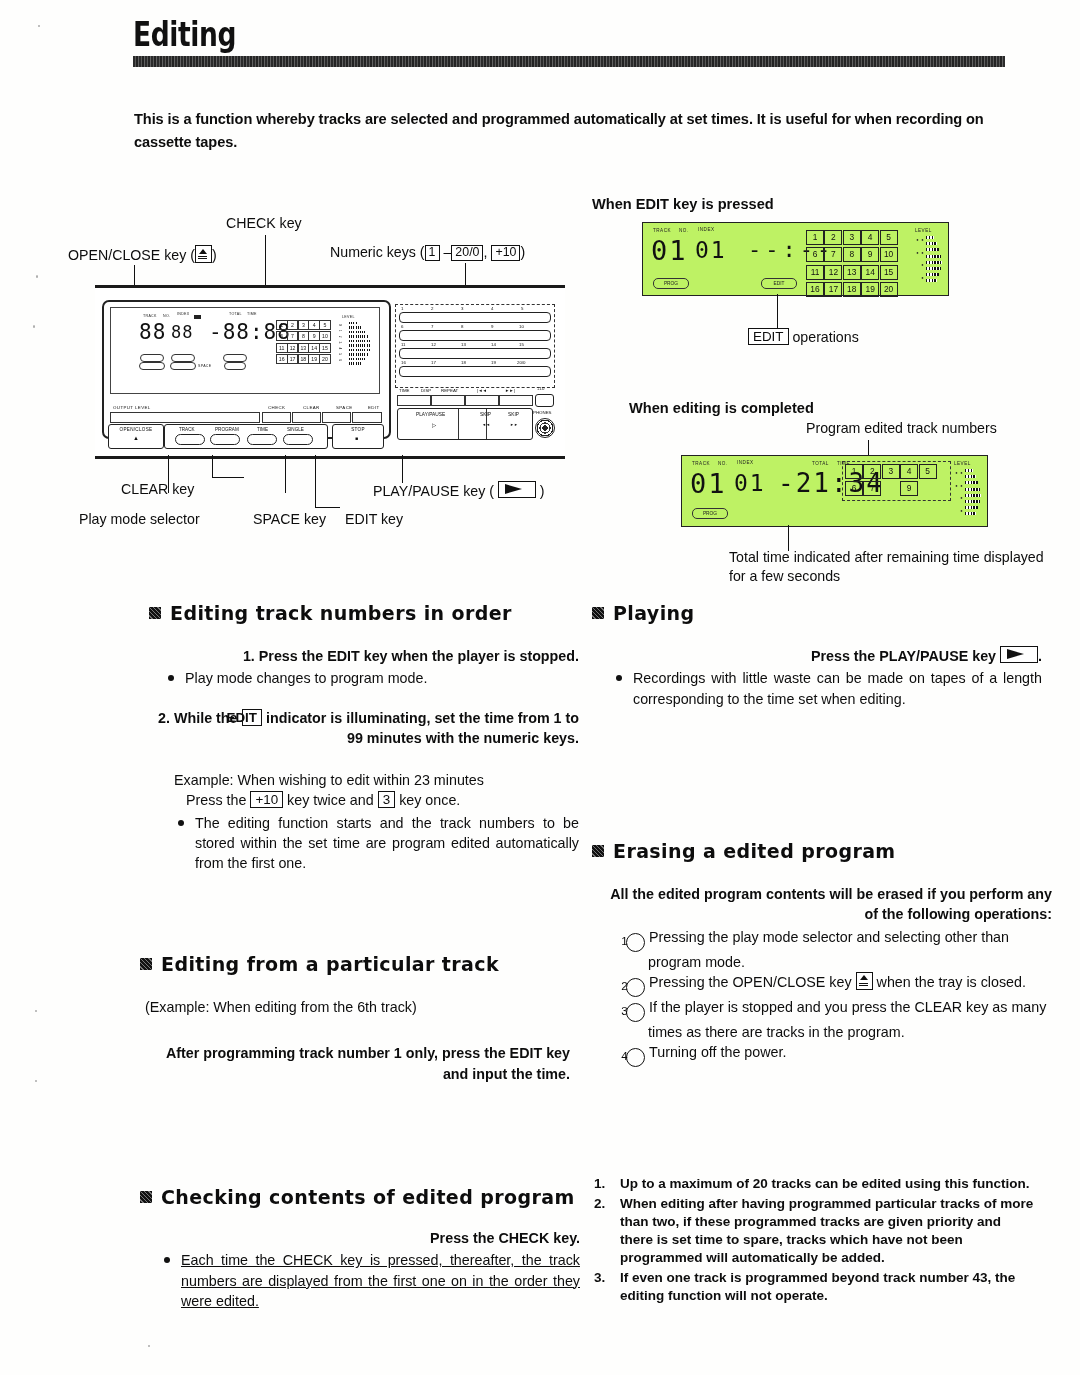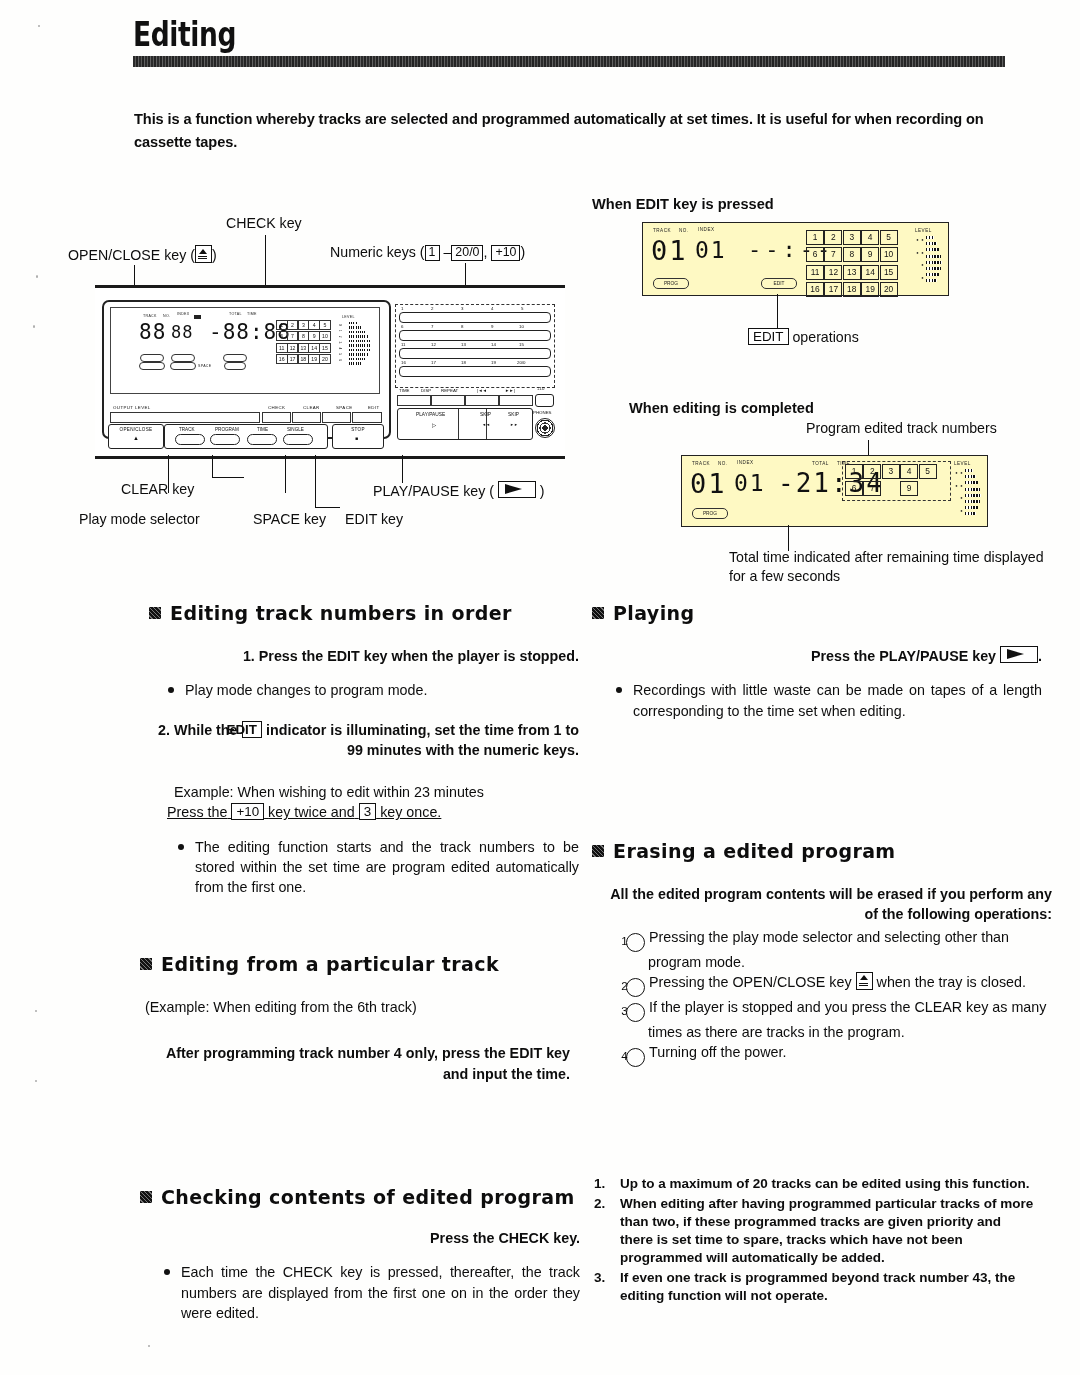--- a/index.html
+++ b/index.html
@@ -44,21 +44,21 @@
   .h2 .bullet-sq{
     display:inline-block;width:12px;height:12px;margin-right:9px;
     background:
       repeating-linear-gradient(45deg,#111 0 2px,#777 2px 3px),#1a1a1a;
     vertical-align:1px;
   }
   .body-t{font-size:14.3px;line-height:1.42;}
   .bold-t{font-size:14.3px;font-weight:bold;line-height:1.42;text-align:right;}
 
   ul.dots{list-style:none;margin:0;padding:0;}
-  ul.dots li{position:relative;padding-left:21px;margin:14px 0;}
+  ul.dots li{position:relative;padding-left:21px;margin:2px 0;}
   ul.dots li:before{
     content:"";position:absolute;left:4px;top:7px;
     width:6px;height:6px;border-radius:50%;background:#111;
   }
 
   .keybox{
     display:inline-block;border:1.6px solid #111;
     padding:0px 4px;line-height:1.12;font-size:13.4px;
     font-family:"Liberation Sans", sans-serif;
     vertical-align:1px;background:#fff;
@@ -149,21 +149,21 @@
   .phones{
     position:absolute;width:18px;height:18px;border-radius:50%;
     border:1.6px solid #222;
     background:radial-gradient(circle,#222 0 22%,#fff 22% 34%,#333 34% 44%,#fff 44% 56%,#222 56% 66%,#fff 66% 100%);
   }
 
   
   .figwrap{position:absolute;}
   .fig-title{font-size:14.6px;font-weight:bold;}
   .disp{
-    position:absolute;border:1.6px solid #222;background:#fef9c3;
+    position:absolute;border:1.6px solid #222;background:#bef264;
   }
   .disp .dtiny{position:absolute;font-size:4.6px;letter-spacing:.5px;color:#222;}
   .dseg{
     position:absolute;font-family:"DejaVu Sans Mono", monospace;
     font-size:27px;color:#111;letter-spacing:2px;
   }
   .dgrid{position:absolute;display:grid;gap:2.4px;}
   .dgrid .dc{
     border:1.3px solid #222;width:16px;height:13px;font-size:8.4px;
     text-align:center;line-height:13px;color:#111;
@@ -509,47 +509,47 @@
     </ul>
 
     <div class="bold-t" style="margin-top:19px;margin-left:5px;padding-left:20px;text-indent:-20px;">
       <span>2.</span>
       <span>While the</span>
       <span class="keybox">EDIT</span>
       <span>indicator is illuminating, set the time from 1 to 99 minutes with the numeric keys.</span>
     </div>
 
     <div class="body-t" style="margin-top:22px;margin-left:25px;">Example: When wishing to edit within 23 minutes</div>
-    <div class="body-t" style="margin-left:18px;text-decoration:underline;">
+    <div class="body-t" style="margin-left:37px;">
       <span>Press the</span>
       <span class="keybox">+10</span>
       <span>key twice and</span>
       <span class="keybox">3</span>
       <span>key once.</span>
     </div>
     <ul class="dots body-t" style="margin-left:25px;margin-top:1px;">
       <li style="text-align:justify;">The editing function starts and the track numbers to be stored within the set time are program edited automatically from the first one.</li>
     </ul>
   </div>
 
   <div style="position:absolute;left:140px;top:953px;width:430px;">
     <div class="h2">
       <span class="bullet-sq"></span><span>Editing from a particular track</span>
     </div>
     <div class="body-t" style="margin-top:22px;margin-left:5px;">(Example: When editing from the 6th track)</div>
-    <div class="bold-t" style="margin-top:26px;margin-left:5px;">After programming track number 4 only, press the EDIT key and input the time.</div>
+    <div class="bold-t" style="margin-top:26px;margin-left:5px;">After programming track number 1 only, press the EDIT key and input the time.</div>
   </div>
 
   <div style="position:absolute;left:140px;top:1186px;width:440px;">
     <div class="h2">
       <span class="bullet-sq"></span><span>Checking contents of edited program</span>
     </div>
     <div class="bold-t" style="margin-top:20px;margin-left:5px;">Press the CHECK key.</div>
     <ul class="dots body-t" style="margin-left:20px;margin-top:2px;">
-      <li style="text-align:justify;">Each time the CHECK key is pressed, thereafter, the track numbers are displayed from the first one on in the order they were edited.</li>
+      <li style="text-align:justify;text-decoration:underline;">Each time the CHECK key is pressed, thereafter, the track numbers are displayed from the first one on in the order they were edited.</li>
     </ul>
   </div>
 
   <div style="position:absolute;left:592px;top:602px;width:450px;">
     <div class="h2">
       <span class="bullet-sq"></span><span>Playing</span>
     </div>
     <div class="bold-t" style="margin-top:22px;margin-left:4px;">
       <span>Press the PLAY/PAUSE key</span> <span class="playbox"></span><span>.</span>
     </div>

